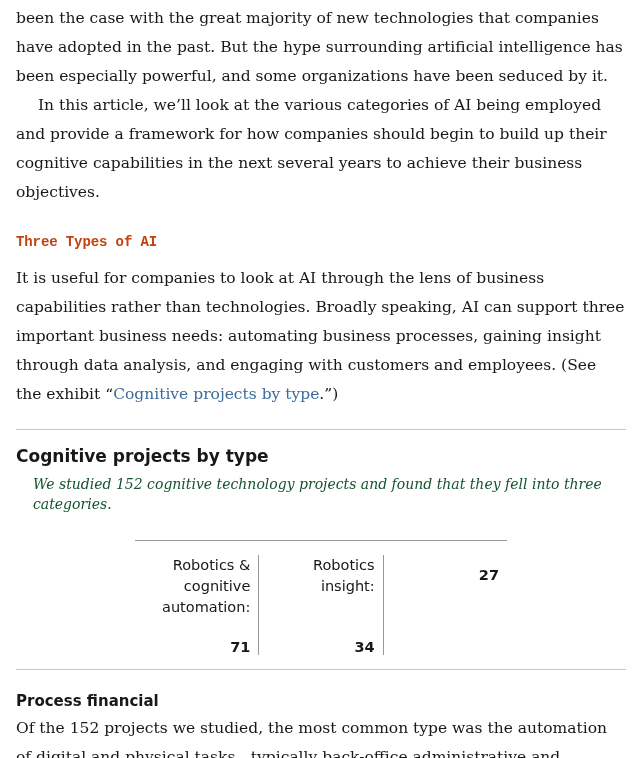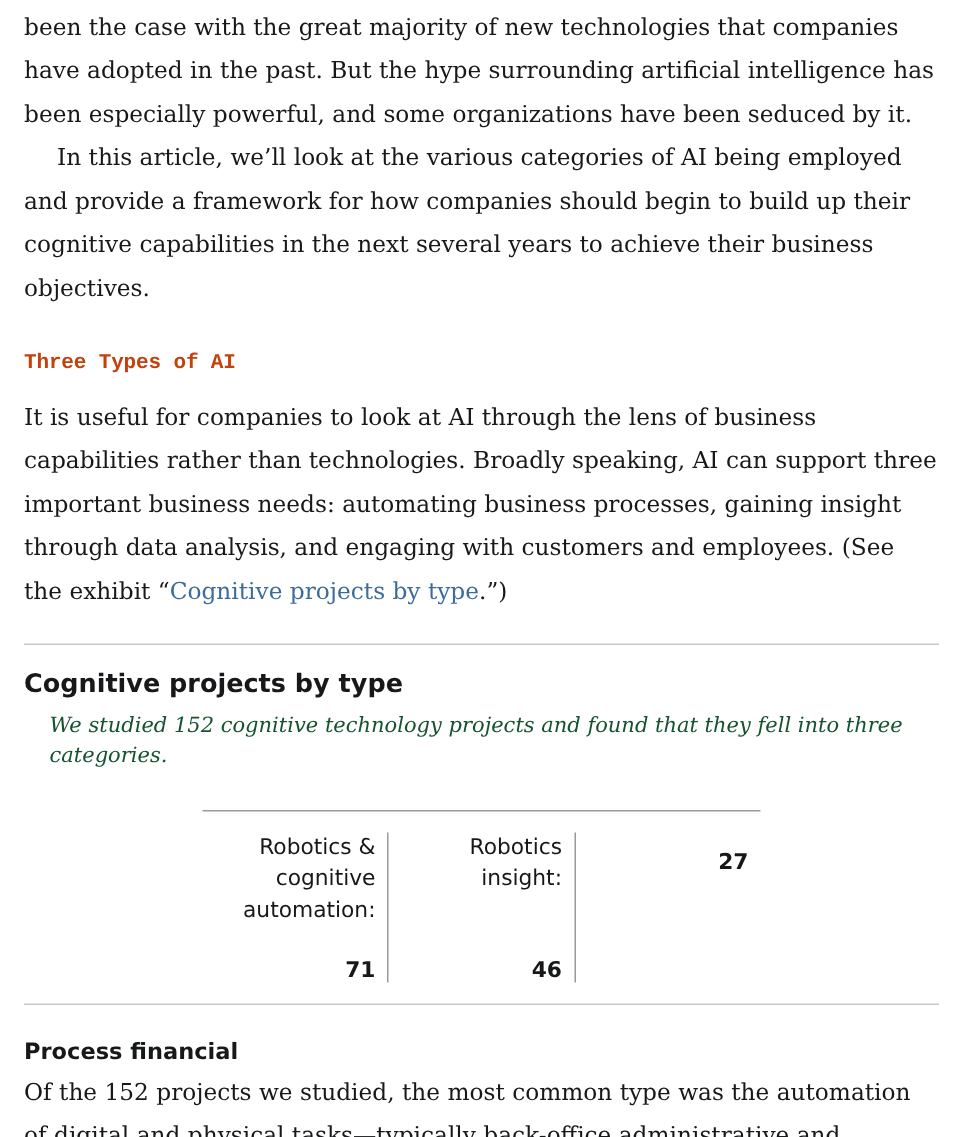--- a/index.html
+++ b/index.html
@@ -155,21 +155,21 @@
           <div class="col">
             <div class="col-body">
               <div class="col-label">Robotics &amp; cognitive automation:</div>
               <div class="col-value">71</div>
             </div>
           </div>
 
           <div class="col">
             <div class="col-body">
               <div class="col-label">Robotics insight:</div>
-              <div class="col-value">46</div>
+              <div class="col-value">34</div>
             </div>
           </div>
 
           <div class="col">
             <div class="col-body">
               <div class="col-value">27</div>
             </div>
           </div>
 
         </div>

